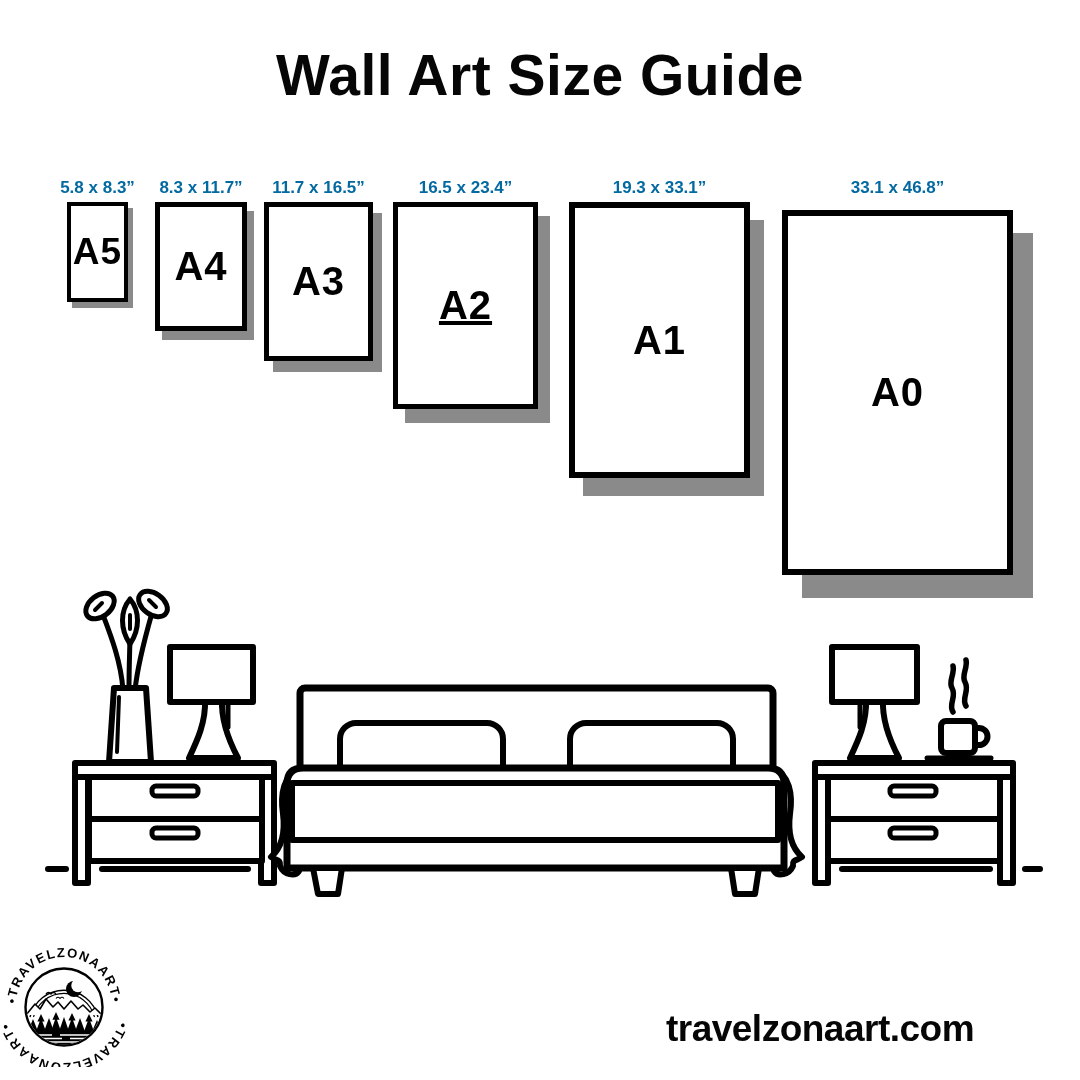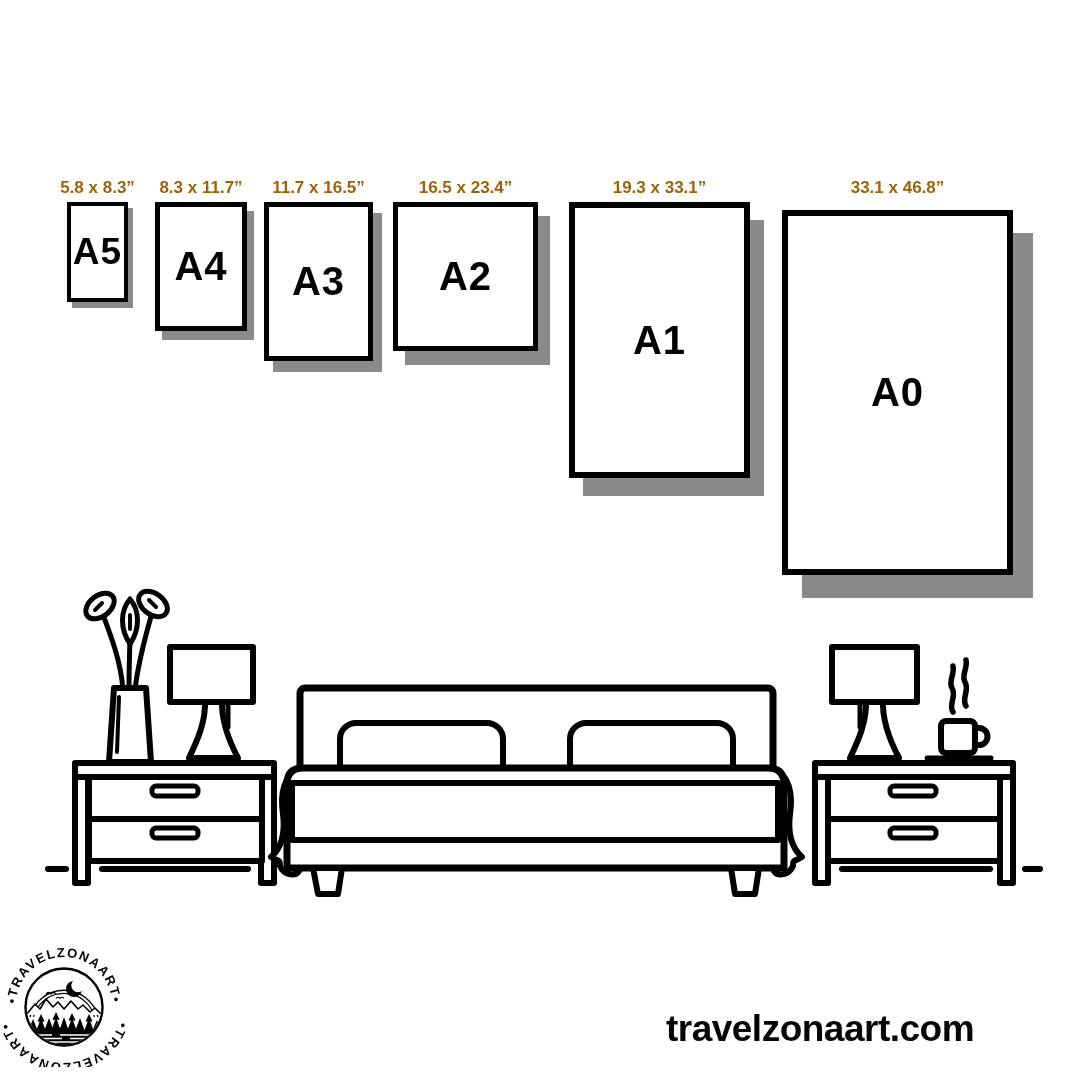--- a/index.html
+++ b/index.html
@@ -3,46 +3,47 @@
 <meta charset="utf-8">
 <style>
   html,body{margin:0;padding:0;background:#fff;}
   .canvas{position:relative;width:1080px;height:1080px;background:#fff;overflow:hidden;
           font-family:"Liberation Sans",sans-serif;color:#000;}
   .title{position:absolute;top:42px;left:0;width:100%;text-align:center;
          font-size:57px;font-weight:700;letter-spacing:0.5px;color:#060606;}
   
   .size-item{position:absolute;top:178px;}
   .size-label{position:absolute;top:0;left:50%;transform:translateX(-50%);
-              font-size:17px;font-weight:700;white-space:nowrap;color:#a16207;}
+              font-size:17px;font-weight:700;white-space:nowrap;color:#0369a1;}
   .size-box{position:absolute;top:24px;left:0;width:100%;background:#fff;
             border:5px solid #000;box-sizing:border-box;
             display:flex;align-items:center;justify-content:center;}
   .size-code{font-size:40px;font-weight:700;letter-spacing:1px;color:#000;}
   .sz5{left:67px;width:61px;}  .sz5 .size-box{height:100px;border-width:4px;box-shadow:5px 6px 0 #8a8a8a;}
   .sz5 .size-code{font-size:37px;}
   .sz4{left:155px;width:92px;} .sz4 .size-box{height:129px;box-shadow:7px 9px 0 #8a8a8a;}
   .sz3{left:264px;width:109px;}.sz3 .size-box{height:159px;box-shadow:9px 11px 0 #8a8a8a;}
-  .sz2{left:393px;width:145px;}.sz2 .size-box{height:149px;box-shadow:12px 14px 0 #8a8a8a;}
+  .sz2{left:393px;width:145px;}.sz2 .size-box{height:207px;box-shadow:12px 14px 0 #8a8a8a;text-decoration:underline;}
   .sz1{left:569px;width:181px;}.sz1 .size-box{height:276px;border-width:6px;box-shadow:14px 18px 0 #8a8a8a;}
   .sz0{left:782px;width:231px;}.sz0 .size-box{height:365px;border-width:6px;box-shadow:20px 23px 0 #8a8a8a;margin-top:8px;}
   
   .bedroom{position:absolute;left:40px;top:585px;width:1005px;height:315px;}
   
   .logo{position:absolute;left:2px;top:943px;width:124px;height:124px;}
   .logo-arc-text{font-weight:700;font-size:13px;letter-spacing:1.6px;fill:#000;}
   
   .website{position:absolute;top:1008px;left:560px;width:520px;text-align:center;
            font-size:37px;font-weight:700;letter-spacing:-0.5px;color:#060606;}
 </style>
 </head>
 <body>
 
 <div class="canvas">
 
+  <div class="title">Wall Art Size Guide</div>
 
   <div class="size-item sz5">
     <div class="size-label">5.8 x 8.3”</div>
     <div class="size-box">
       <span class="size-code">A5</span>
     </div>
   </div>
   <div class="size-item sz4">
     <div class="size-label">8.3 x 11.7”</div>
     <div class="size-box">

